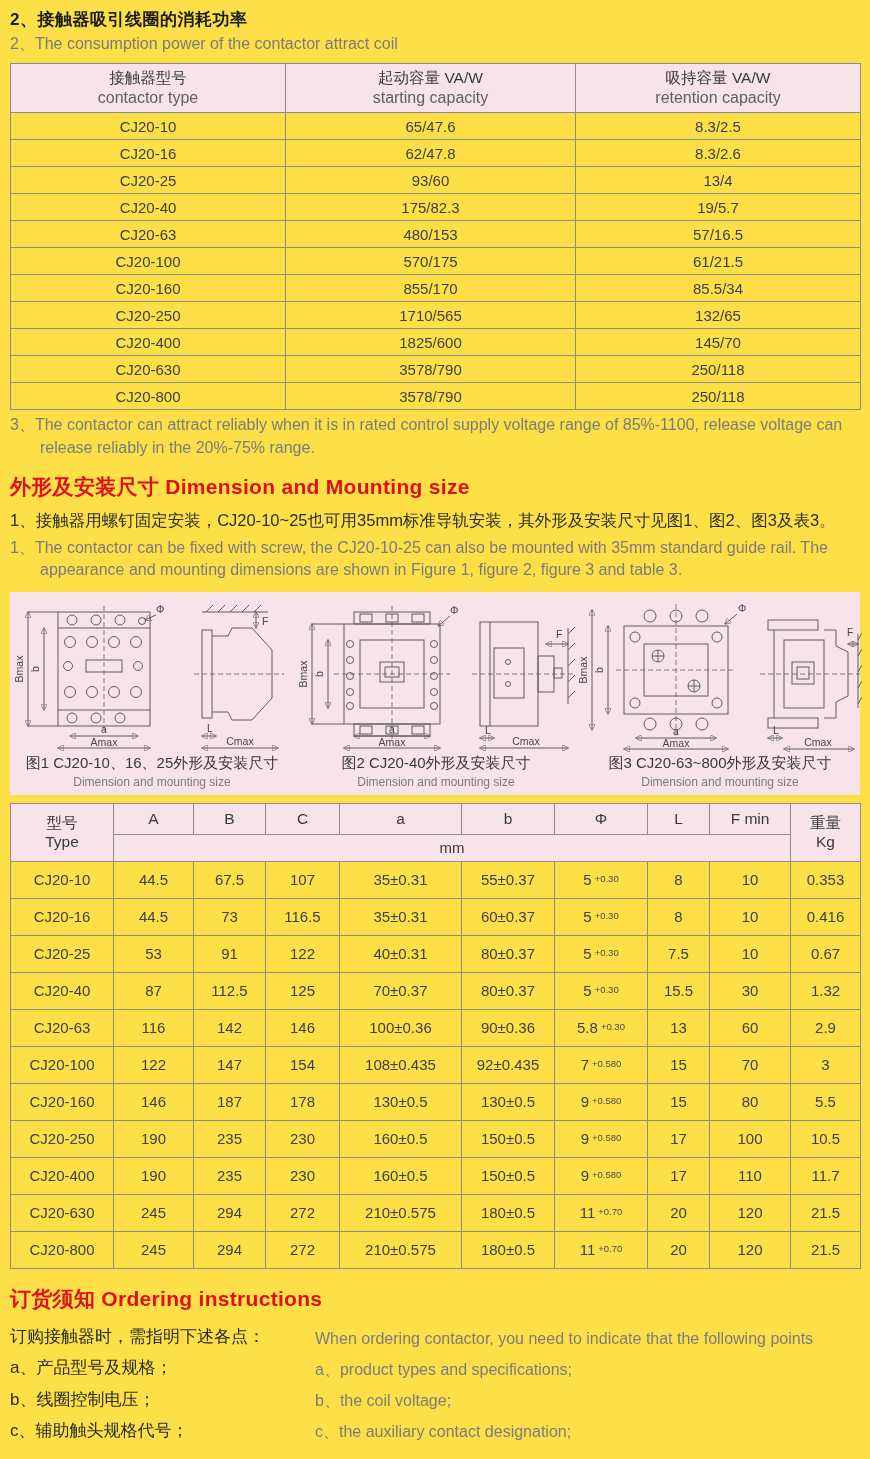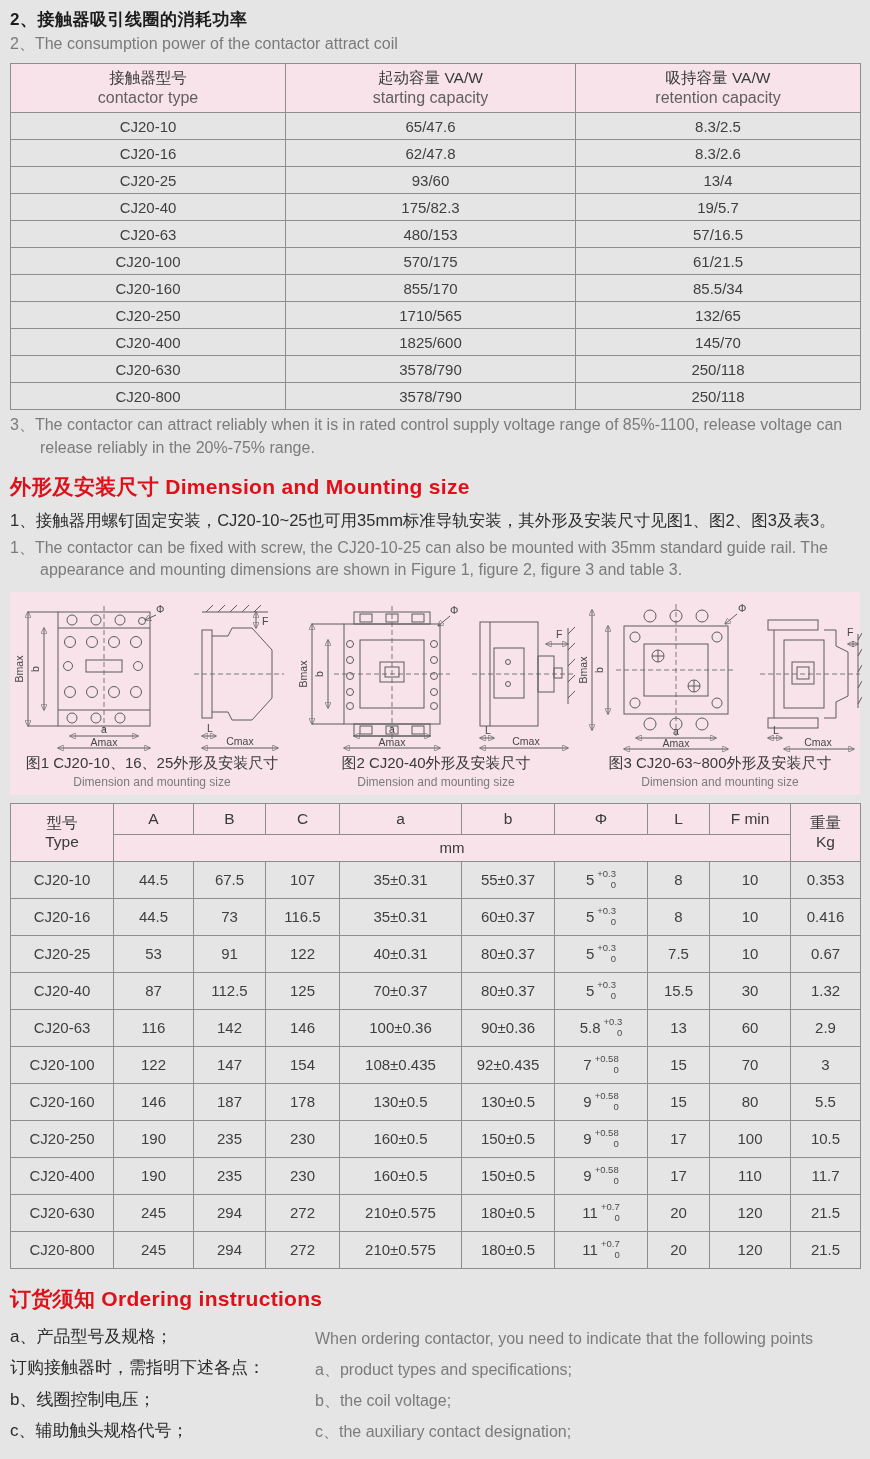--- a/index.html
+++ b/index.html
@@ -1,18 +1,18 @@
 <!DOCTYPE html>
 <html><head>
 <meta charset="utf-8">
 <style>
   html,body{margin:0;padding:0;background:#ffffff;}
   .page{
     width:870px;height:1459px;box-sizing:border-box;
-    background:#e5e5e5;position:relative;
+    background:#fde047;position:relative;
     font-family:"Liberation Sans", sans-serif;
     padding:8px 10px 0 10px;overflow:hidden;
   }
   
   .h-zh{font-size:17px;font-weight:bold;color:#1c1c1c;letter-spacing:.5px;}
   .h-en{font-size:16px;color:#7a7a7a;margin-top:3px;}
   .red-h{font-size:21px;font-weight:bold;color:#de1019;margin:14px 0 8px 0;letter-spacing:.3px;}
   
   .note-zh{font-size:16.5px;color:#2e2e2e;line-height:1.45;padding-left:30px;text-indent:-30px;margin-top:8px;}
   .note-en{font-size:16px;color:#7b7b7b;line-height:1.4;padding-left:30px;text-indent:-30px;margin-top:4px;}
@@ -25,21 +25,21 @@
   .t2{margin-top:8px;}
   .t2 td{height:24px;font-size:15px;color:#3f3f3f;}
   .t3{margin-top:4px;}
   .t3 td{height:34px;font-size:15px;color:#3f3f3f;}
   .t3 thead th{padding:2px 0;}
   .t3 .letters th{height:26px;font-size:15.5px;color:#3a3a3a;}
   .t3 .mmrow th{height:22px;font-size:15px;color:#3a3a3a;}
   .dual div{line-height:1.25;}
   
   .phiwrap{display:inline-flex;align-items:center;gap:3px;}
-  .tol{display:inline-flex;flex-direction:column;align-items:flex-end;}
+  .tol{display:inline-flex;flex-direction:row;align-items:flex-end;}
   .tol i{font-style:normal;font-size:9.5px;line-height:1.15;color:#4a4a4a;}
   
   .fig-panel{margin-top:10px;width:850px;background:#f7e3e9;display:flex;padding:8px 0 6px 0;}
   .fig{flex:1;display:flex;flex-direction:column;align-items:center;}
   .fig svg{display:block;}
   .cap-zh{font-size:15px;color:#3a3a3a;margin-top:2px;white-space:nowrap;}
   .cap-en{font-size:12px;color:#7b7b7b;margin-top:2px;white-space:nowrap;}
   svg line,svg rect,svg path,svg circle,svg polyline{stroke:#5d5d5d;fill:none;stroke-width:1;}
   svg text{fill:#474747;font-size:10.5px;font-family:"Liberation Sans",sans-serif;stroke:none;}
   svg .dash{stroke-dasharray:5 3;stroke-width:.8;}
@@ -581,22 +581,22 @@
           <td>20</td>
           <td>120</td>
           <td>21.5</td>
         </tr>
       </tbody>
   </table>
 
   <div class="red-h" style="margin-top:16px;">订货须知 Ordering instructions</div>
   <div class="order-cols">
     <div class="order-zh">
+      <div>订购接触器时，需指明下述各点：</div>
       <div>a、产品型号及规格；</div>
-      <div>订购接触器时，需指明下述各点：</div>
       <div>b、线圈控制电压；</div>
       <div>c、辅助触头规格代号；</div>
 
     </div>
     <div class="order-en">
       <div>When ordering contactor, you need to indicate that the following points</div>
       <div>a、product types and specifications;</div>
       <div>b、the coil voltage;</div>
       <div>c、the auxiliary contact designation;</div>
 

